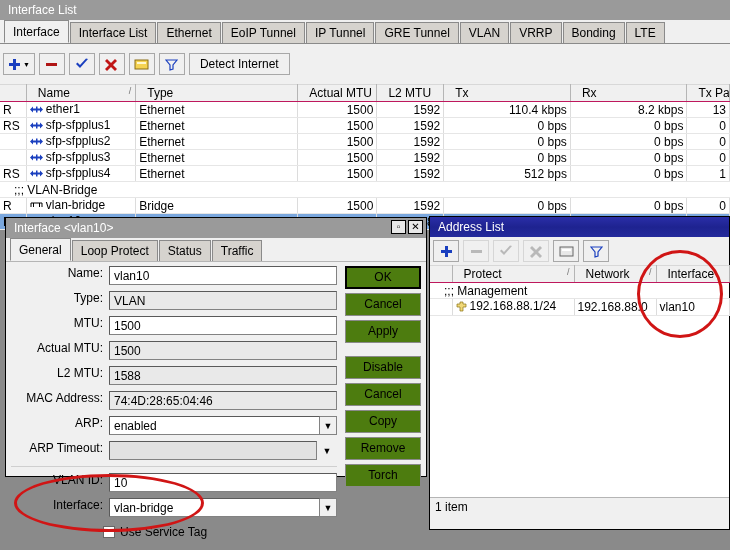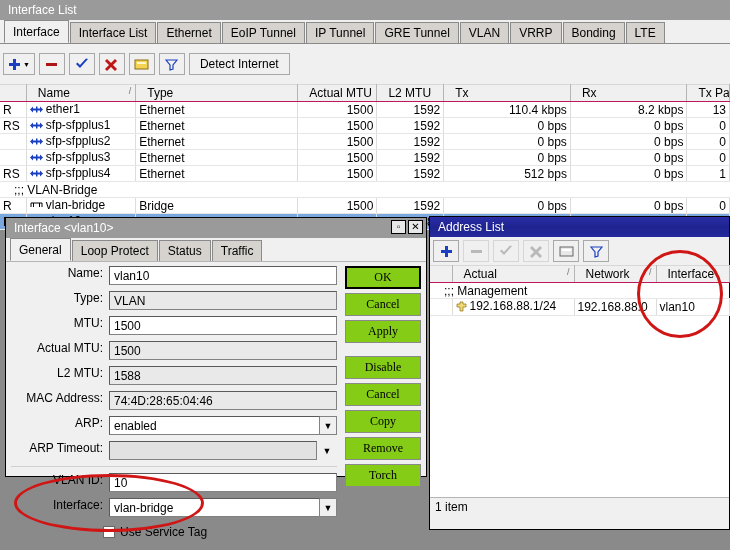--- a/index.html
+++ b/index.html
@@ -157,25 +157,24 @@
     background: #f0f0f0;
     border: 1px solid #828282;
     border-left: none;
     display: flex; align-items: center; justify-content: center;
     font-size: 9px; box-sizing: border-box;
   }
   .dropbtn.flat { border: none; background: transparent; width: 20px; }
   .btncol { width: 76px; margin-left: 8px; display: flex; flex-direction: column; gap: 4px; }
   .dbtn {
     height: 23px; line-height: 21px; text-align: center;
-    background: #84cc16;
+    background: #4d7c0f;
     border: 1px solid #8a8a8a;
     font-size: 12px;
     box-sizing: border-box;
-    font-family: Liberation Serif, serif;
   }
   .dbtn.default { border: 2px solid #000; line-height: 19px; }
   .gap { height: 5px; }
   .sep { border-top: 1px solid #cfcfcf; margin: 3px 0 6px 0; }
   .chkrow { display: flex; align-items: center; height: 18px; padding-left: 92px; }
   .chk {
     width: 12px; height: 12px; border: 1px solid #666; background: #fff;
     margin-right: 5px; box-sizing: border-box;
   }
 
@@ -571,21 +570,21 @@
       <table class="grid">
         <colgroup>
           <col style="width:22px">
             <col style="width:122px">
             <col style="width:82px">
             <col style="width:73px">
         </colgroup>
         <thead>
           <tr>
             <th></th>
-            <th><span>Actual</span><span class="sortmark">/</span></th>
+            <th><span>Protect</span><span class="sortmark">/</span></th>
             <th><span>Network</span><span class="sortmark">/</span></th>
             <th>Interface</th>
           </tr>
         </thead>
         <tbody>
           <tr class="comment">
             <td colspan="4" style="padding-left:14px;">;;; Management</td>
           </tr>
           <tr>
             <td></td>

